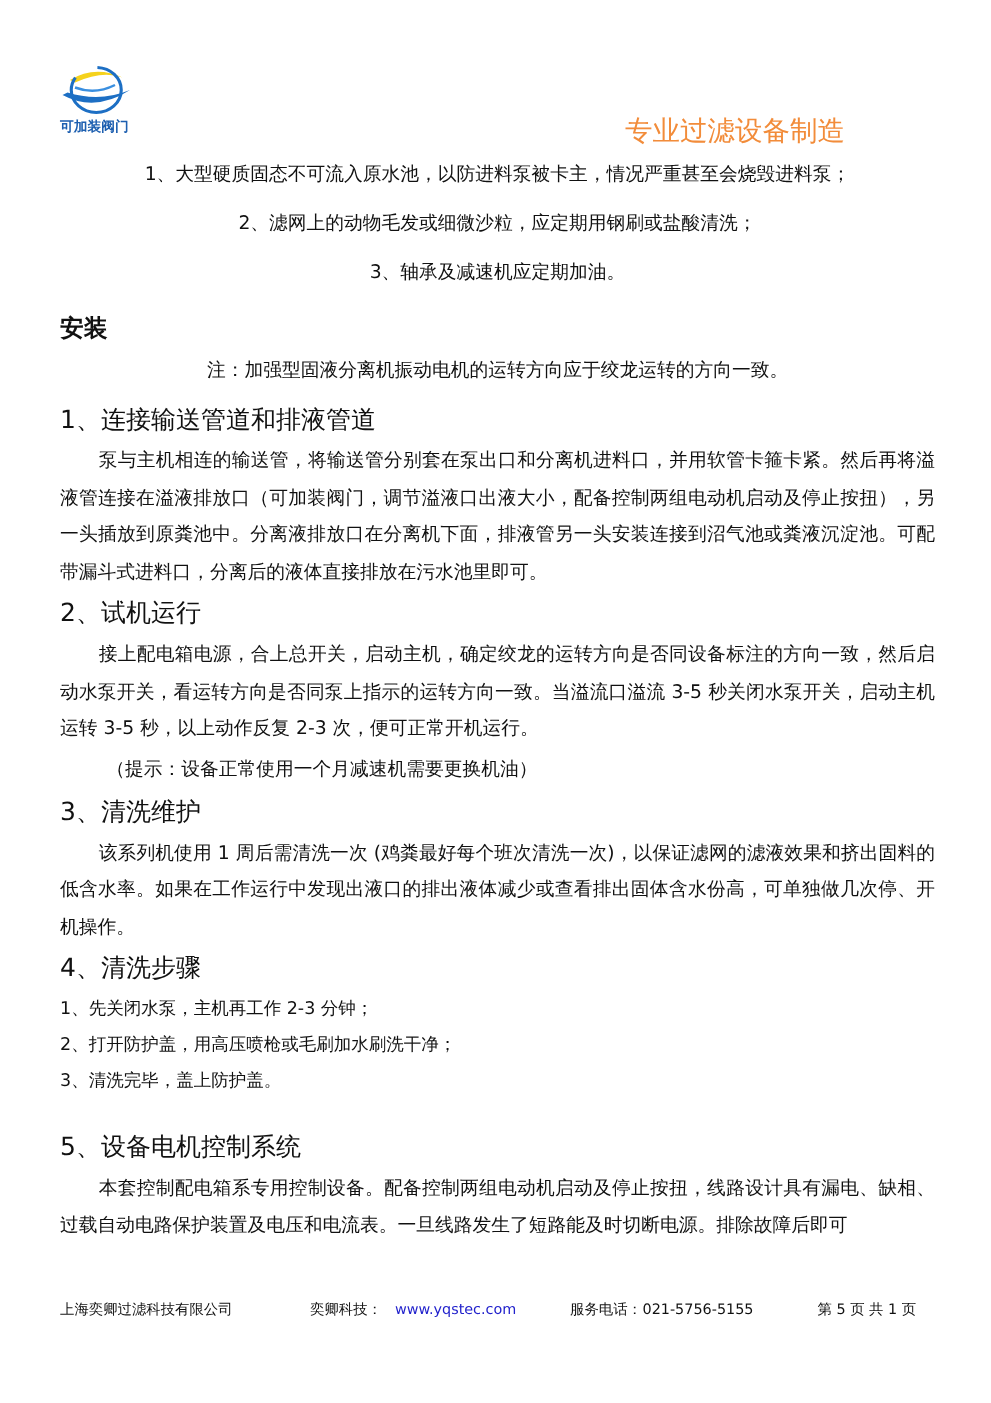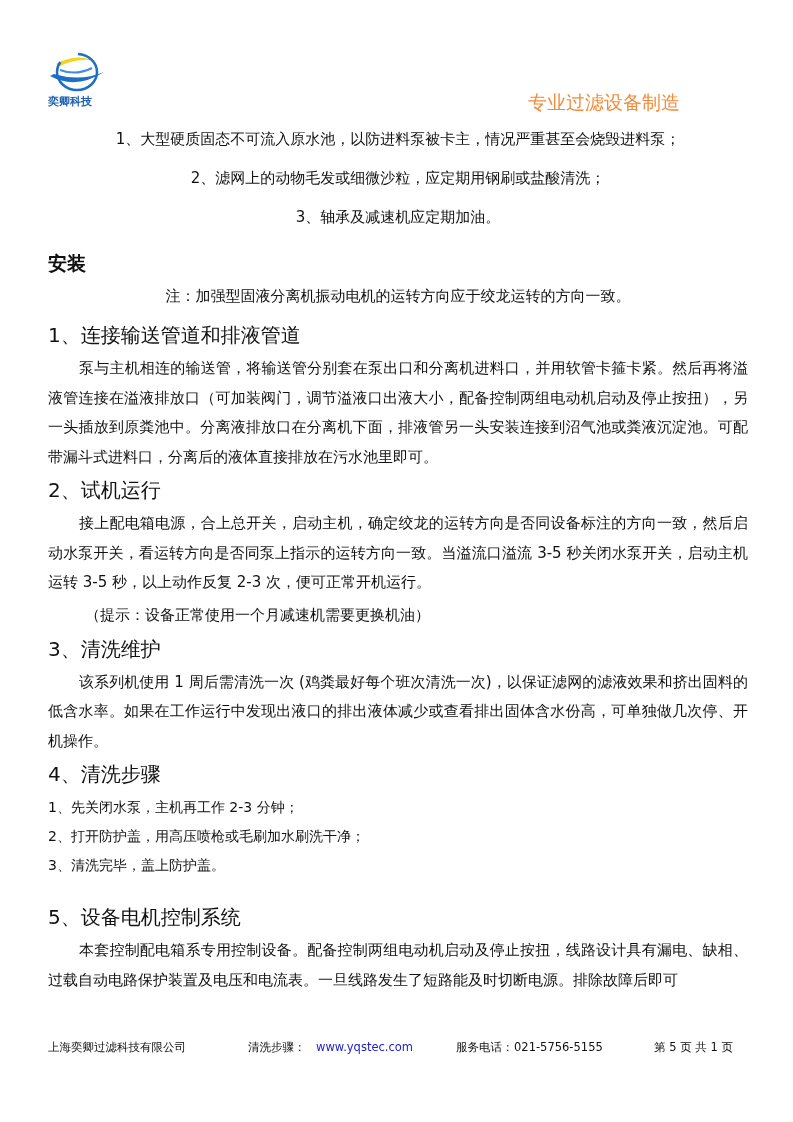--- a/index.html
+++ b/index.html
@@ -1,21 +1,21 @@
 <!DOCTYPE html>
 <html><head>
   <meta charset="utf-8">
   <style>
     html, body { margin: 0; padding: 0; background: #ffffff; }
     body { width: 793px; height: 1122px; position: relative; overflow: hidden;
            font-family: "DejaVu Sans", "Liberation Sans", sans-serif; color: #111; }
     .logo { position: absolute; left: 46px; top: 50px; width: 62px; height: 60px; }
     .logo-text { position: absolute; left: 2px; top: 44px; font-size: 11px; font-weight: bold;
                  color: #1d5fb0; letter-spacing: 0px; white-space: nowrap; }
-    .slogan { position: absolute; left: 528px; top: 90px; font-size: 19px; color: #f28c3a; white-space: nowrap; }
+    .slogan { position: absolute; left: 500px; top: 90px; font-size: 22px; color: #f28c3a; white-space: nowrap; }
     .content { position: absolute; left: 48px; top: 124px; width: 700px; }
     .item-line { font-size: 15px; height: 39px; line-height: 31px; margin: 0; text-align: center; }
     .heading { font-size: 19px; font-weight: bold; height: 40px; line-height: 44px; margin: 0; }
     .subhead { font-size: 20px; height: 34px; line-height: 30px; margin: 0; }
     .body-para { font-size: 15px; line-height: 29.5px; text-indent: 31px; margin: 0 0 3px 0; text-align: justify; }
     .tip { font-size: 15px; line-height: 29px; padding-left: 37px; margin: 0 0 4px 0; }
     .step { font-size: 14px; line-height: 29px; margin: 0; }
     .footer { position: absolute; left: 48px; top: 1040px; width: 700px; height: 18px; font-size: 11.5px; }
     .footer span { position: absolute; top: 0; white-space: nowrap; text-align: right; }
     .link { color: #2222cc; }
@@ -23,21 +23,21 @@
 </head>
 <body>
 
 <div class="logo">
   <svg width="62" height="44" viewBox="0 0 62 44">
     <path d="M10 14 Q30 2 52 12 Q36 6 14 16 Z" fill="#f5d21c"></path>
     <ellipse cx="31" cy="22" rx="20" ry="18" fill="none" stroke="#1d6fc4" stroke-width="2.5" stroke-dasharray="70 20"></ellipse>
     <path d="M4 26 Q30 40 58 22 Q34 32 8 24 Z" fill="#1d6fc4"></path>
     <path d="M14 20 Q30 26 46 18" fill="none" stroke="#3a8fe0" stroke-width="2"></path>
   </svg>
-  <div class="logo-text">奕卿科技</div>
+  <div class="logo-text">可加装阀门</div>
 </div>
 
 <div class="slogan">专业过滤设备制造</div>
 
 <div class="content">
   <p class="item-line">1、大型硬质固态不可流入原水池，以防进料泵被卡主，情况严重甚至会烧毁进料泵；</p>
   <p class="item-line">2、滤网上的动物毛发或细微沙粒，应定期用钢刷或盐酸清洗；</p>
   <p class="item-line">3、轴承及减速机应定期加油。</p>
 
   <h2 class="heading">安装</h2>
@@ -57,18 +57,18 @@
   <p class="step">1、先关闭水泵，主机再工作 2-3 分钟；</p>
   <p class="step">2、打开防护盖，用高压喷枪或毛刷加水刷洗干净；</p>
   <p class="step">3、清洗完毕，盖上防护盖。</p>
 
   <p class="subhead" style="margin-top:22px">5、设备电机控制系统</p>
   <p class="body-para">本套控制配电箱系专用控制设备。配备控制两组电动机启动及停止按扭，线路设计具有漏电、缺相、过载自动电路保护装置及电压和电流表。一旦线路发生了短路能及时切断电源。排除故障后即可</p>
 </div>
 
 <div class="footer">
   <span style="left:0">上海奕卿过滤科技有限公司</span>
-  <span style="left:200px">清洗步骤：</span>
+  <span style="left:200px">奕卿科技：</span>
   <span style="left:268px" class="link">www.yqstec.com</span>
   <span style="left:408px">服务电话：</span>
   <span style="left:466px">021-5756-5155</span>
   <span style="left:606px">第 5 页 共 1 页</span>
 </div>
 
 </body></html>

